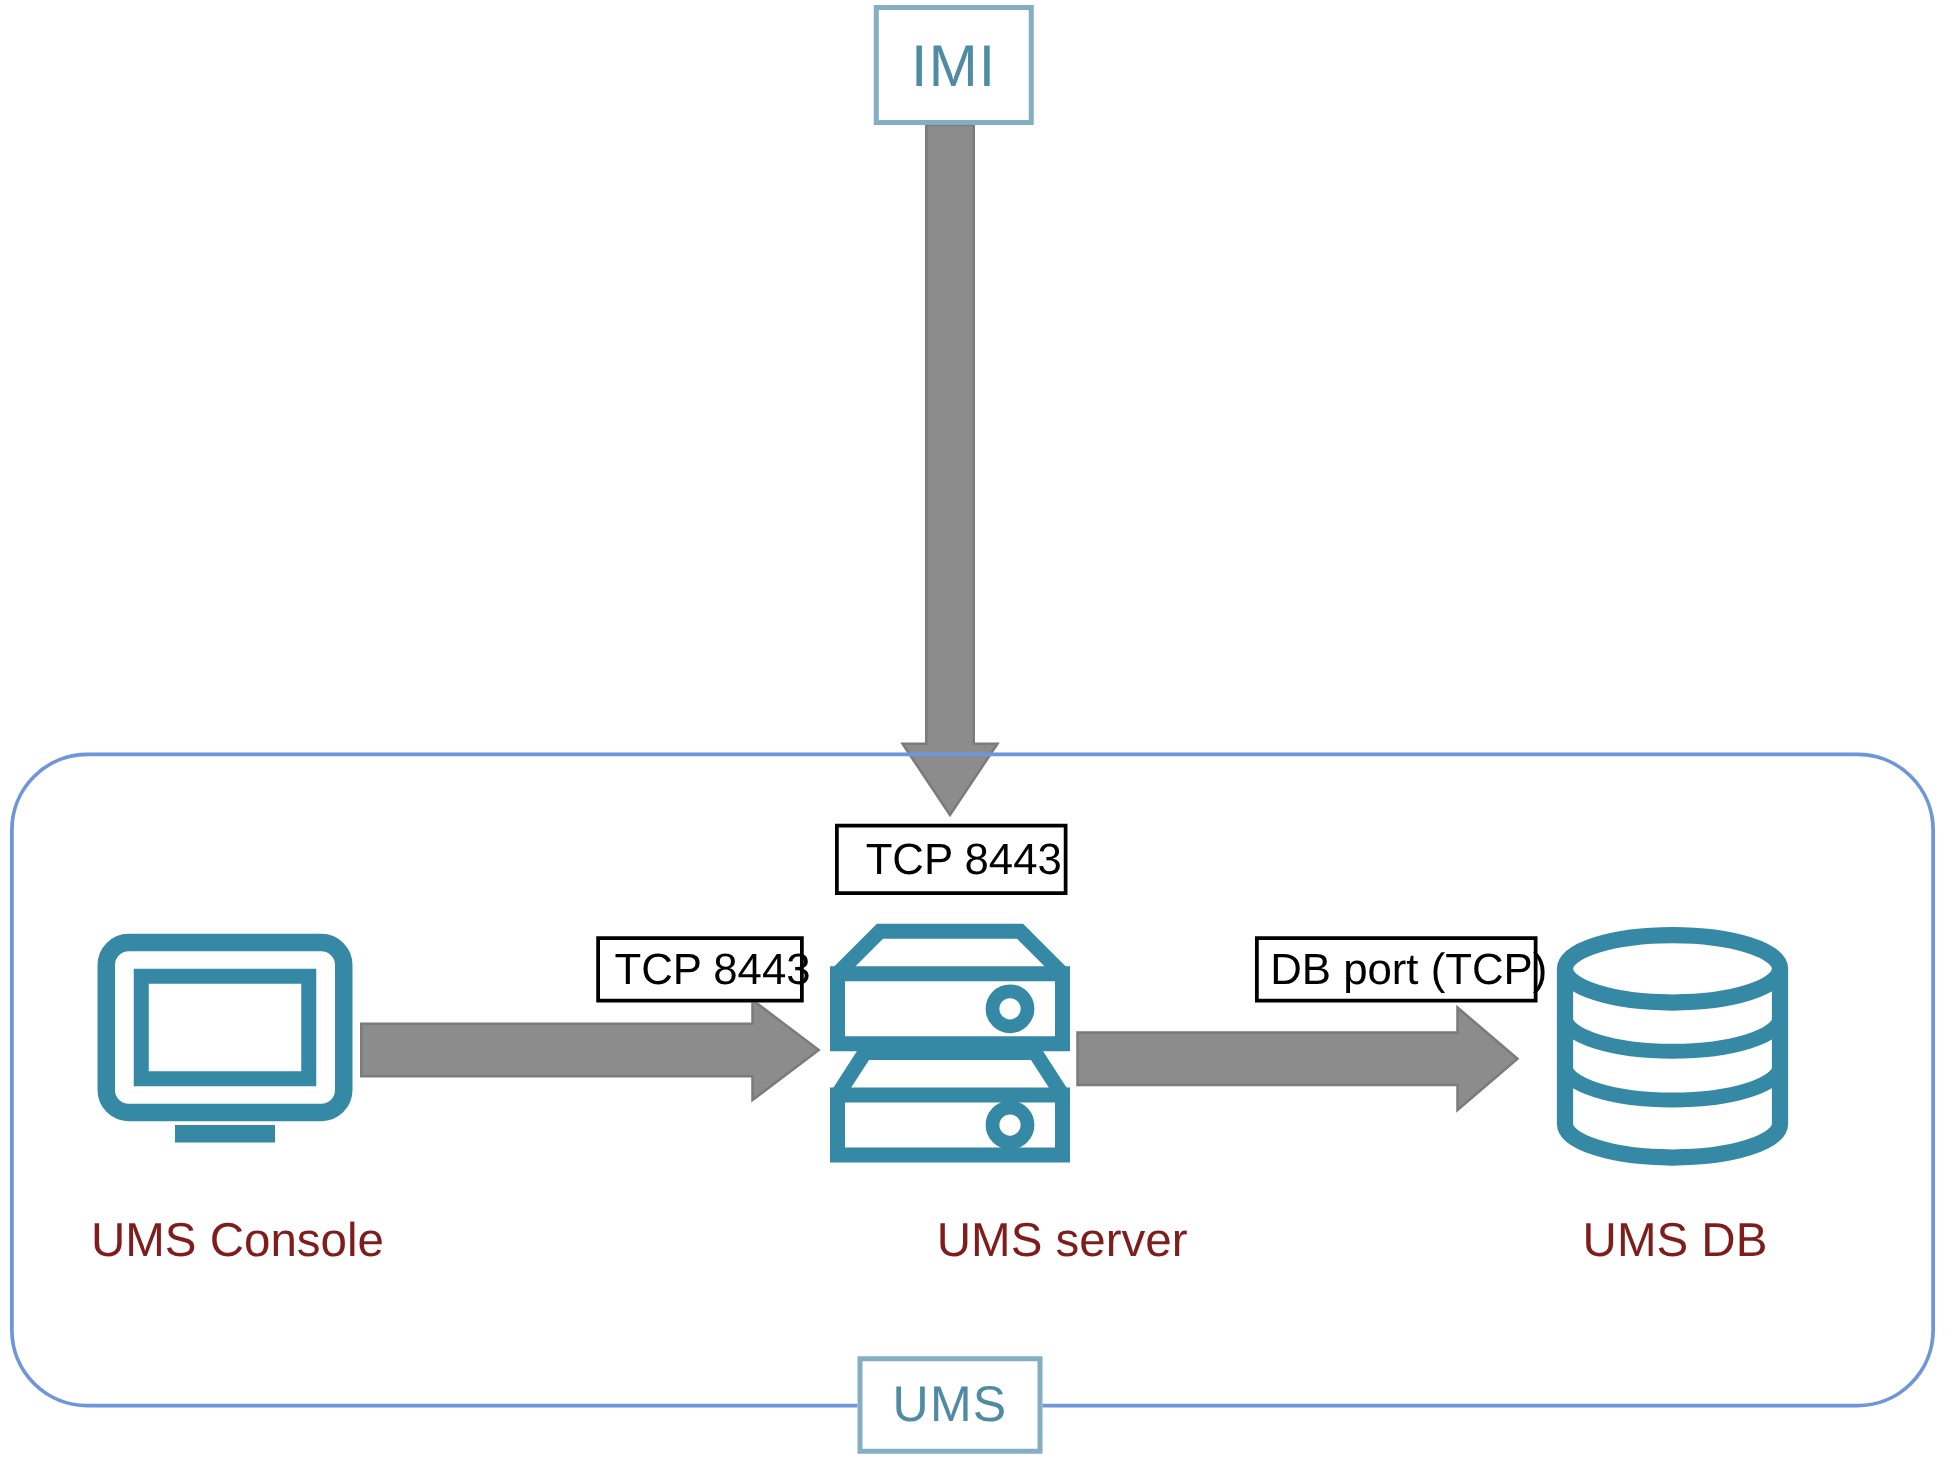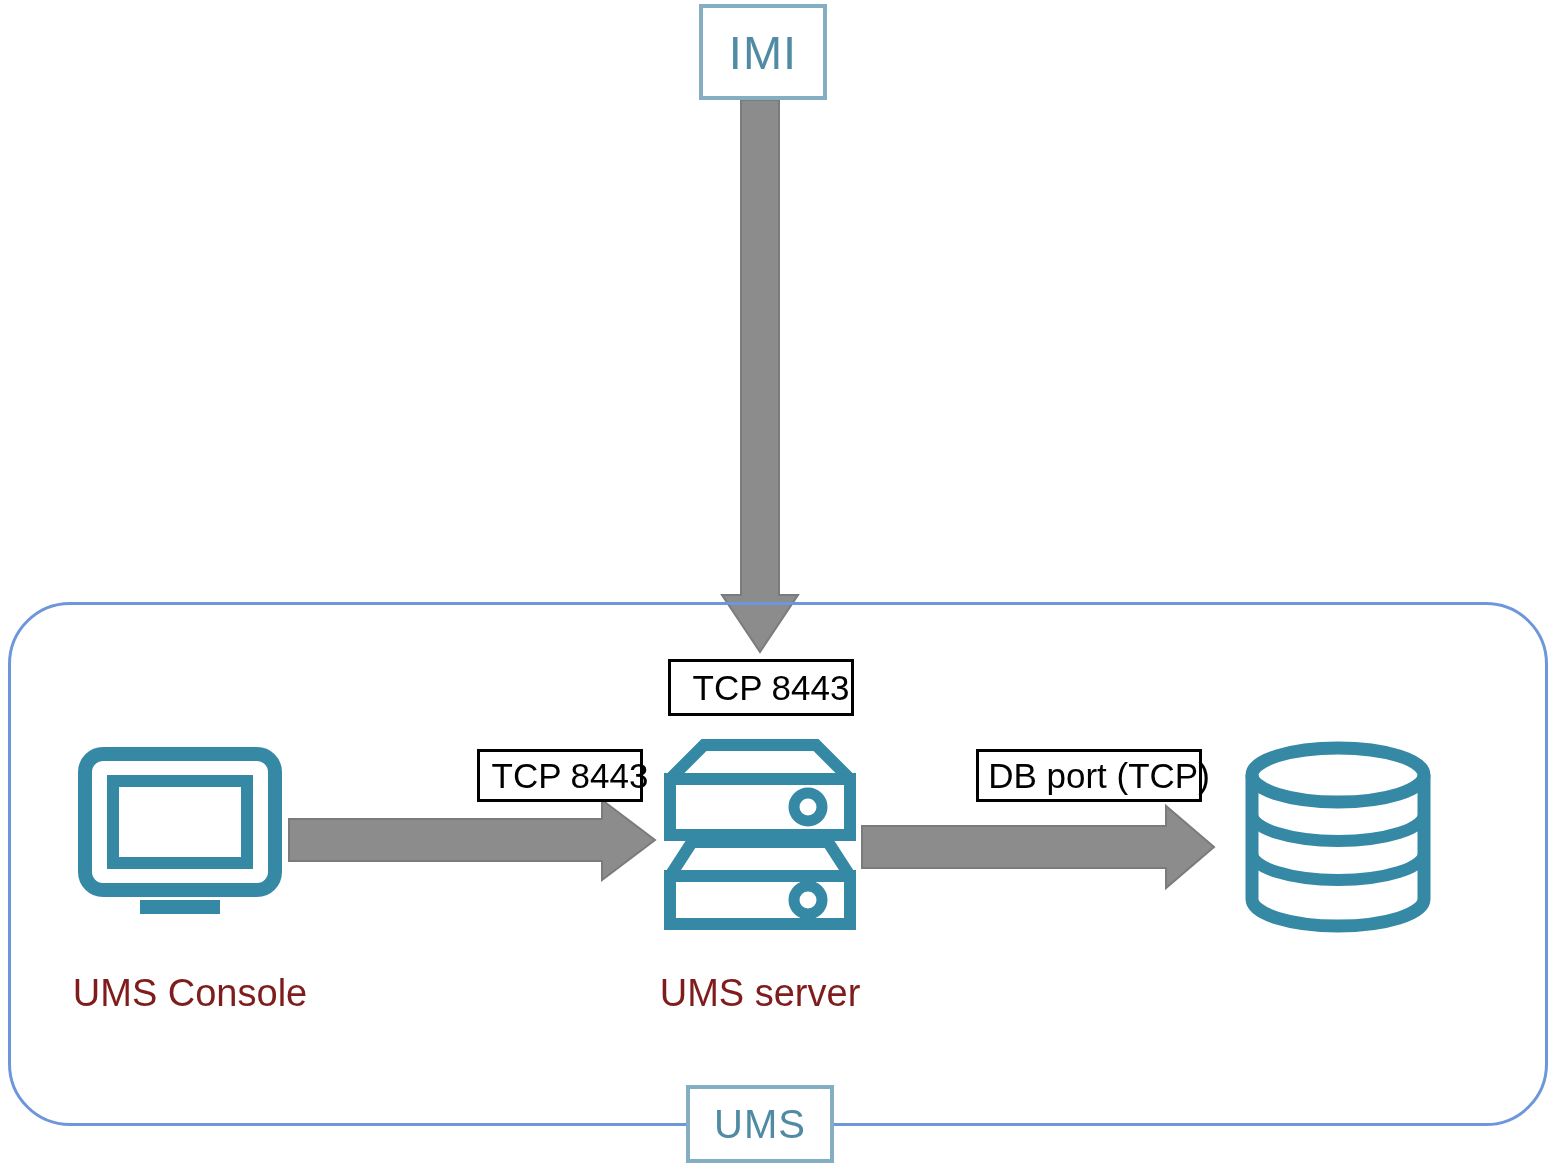--- a/index.html
+++ b/index.html
@@ -69,31 +69,31 @@
     color: #000000;
     display: flex;
     align-items: center;
     justify-content: center;
     font-size: 35px;
     white-space: nowrap;
     padding-left: 20px;
   }
   .port-top   { left: 668px;  top: 659px; width: 186px; height: 57px; }
   .port-left  { left: 477px;  top: 749px; width: 166px; height: 53px; }
-  .port-right { left: 976px;  top: 749px; width: 226px; height: 53px; text-align: right; }
+  .port-right { left: 1004px;  top: 749px; width: 226px; height: 53px; text-align: right; }
 
   
   .node-caption {
     color: #7f1d1d;
     font-size: 38px;
     text-align: center;
     white-space: nowrap;
   }
   .cap-console { left: 0px;    top: 972px; width: 380px; }
-  .cap-server  { left: 570px;  top: 972px; width: 380px; }
+  .cap-server  { left: 570px;  top: 972px; width: 380px; text-align: right; }
   .cap-db      { left: 1150px; top: 972px; width: 380px; }
 
   
   .icon-console { left: 78px;   top: 748px; width: 210px; height: 175px; }
   .icon-server  { left: 660px;  top: 737px; width: 200px; height: 195px; }
   .icon-db      { left: 1243px; top: 748px; width: 190px; height: 178px; }
 
   svg { display: block; overflow: visible; }
 </style>
 </head>
@@ -183,14 +183,15 @@
 
       <path d="M 9,66 A 86,27 0 0 0 181,66" fill="none" stroke="#3689a4" stroke-width="12"></path>
       <path d="M 9,105 A 86,27 0 0 0 181,105" fill="none" stroke="#3689a4" stroke-width="12"></path>
     </svg>
   </div>
 
   <div class="abs node-caption cap-console">UMS Console</div>
 
   <div class="abs node-caption cap-server">UMS server</div>
 
+  <div class="abs node-caption cap-db">UMS DB</div>
 
 </div>
 
 </body></html>

